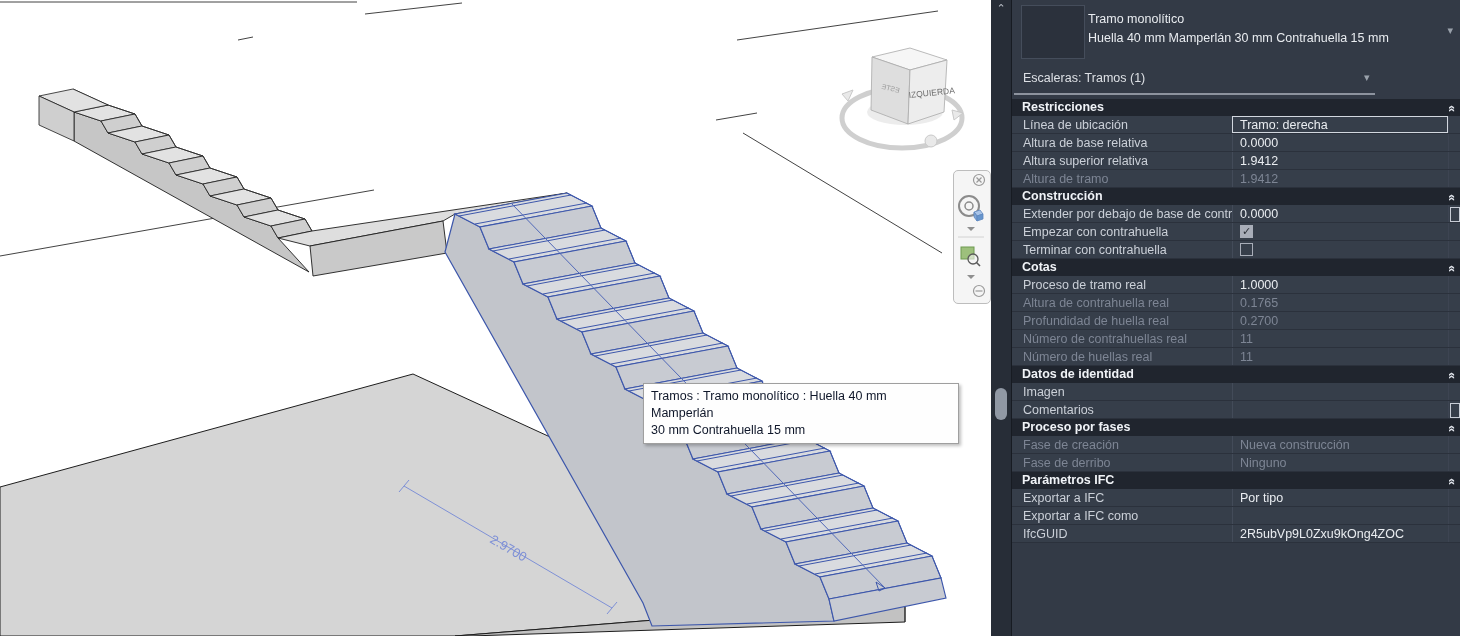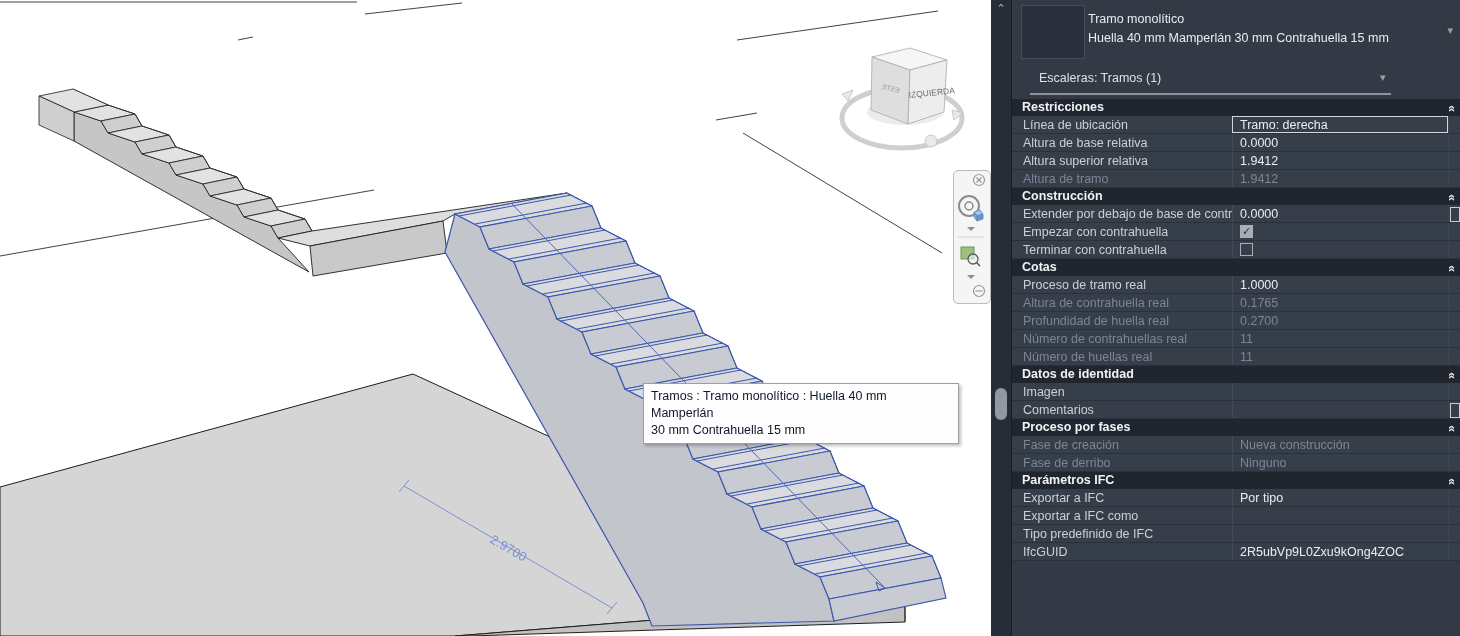--- a/index.html
+++ b/index.html
@@ -47,21 +47,21 @@
     text-align:center;line-height:16px;}
   #vscroll .thumb{position:absolute;left:4px;top:388px;width:12px;height:32px;background:#9098a4;border-radius:6px;}
 
   
   #panel{position:absolute;left:1011px;top:0;width:449px;height:636px;background:#333a46;
     color:#cbd0d8;font-size:12.5px;border-left:1px solid #171b22;box-sizing:border-box;}
   #type-selector{position:absolute;left:0;top:0;width:449px;height:62px;}
   #type-thumb{position:absolute;left:9px;top:5px;width:62px;height:52px;background:#2b313c;border:1px solid #454d5b;}
   #type-text{position:absolute;left:76px;top:10px;right:38px;color:#e9ecf0;line-height:19px;}
   #type-chevron{position:absolute;right:8px;top:24px;color:#9aa1ab;font-size:11px;}
-  #filter-row{position:absolute;left:16px;top:63px;width:364px;height:34px;text-decoration:underline;}
+  #filter-row{position:absolute;left:0;top:63px;width:364px;height:34px;text-decoration:underline;}
   #filter-label{position:absolute;left:11px;top:8px;color:#dde0e5;}
   #filter-chevron{position:absolute;left:352px;top:8px;color:#9aa1ab;font-size:11px;}
   #filter-underline{position:absolute;left:2px;top:30px;width:361px;height:2px;background:#8d939e;}
   #edit-type{position:absolute;left:366px;top:4px;width:82px;height:24px;color:#bef264;cursor:default;margin-top:36px;}
   #edit-type .ico{display:inline-block;vertical-align:-3px;margin-right:4px;}
   #edit-type .lbl{font-size:12.5px;}
   #prop-grid{position:absolute;left:0;top:99px;width:449px;}
   .sec-header{height:17px;background:#20252e;color:#f0f3f7;font-weight:bold;font-size:12.5px;
     line-height:17px;padding-left:10px;position:relative;}
   .sec-header .chev{position:absolute;right:6px;top:1px;display:inline-block;
@@ -371,24 +371,19 @@
           <div class="plabel">Exportar a IFC</div>
           <div class="pval">Por tipo</div>
           <div class="assoc"></div>
         </div>
         <div class="prow">
           <div class="plabel">Exportar a IFC como</div>
           <div class="pval"></div>
           <div class="assoc"></div>
         </div>
         <div class="prow">
-          <div class="plabel">Tipo predefinido de IFC</div>
-          <div class="pval"></div>
-          <div class="assoc"></div>
-        </div>
-        <div class="prow">
           <div class="plabel">IfcGUID</div>
           <div class="pval">2R5ubVp9L0Zxu9kOng4ZOC</div>
           <div class="assoc"></div>
         </div>
       </div>
   </div>
 </div>
 
 </body></html>

